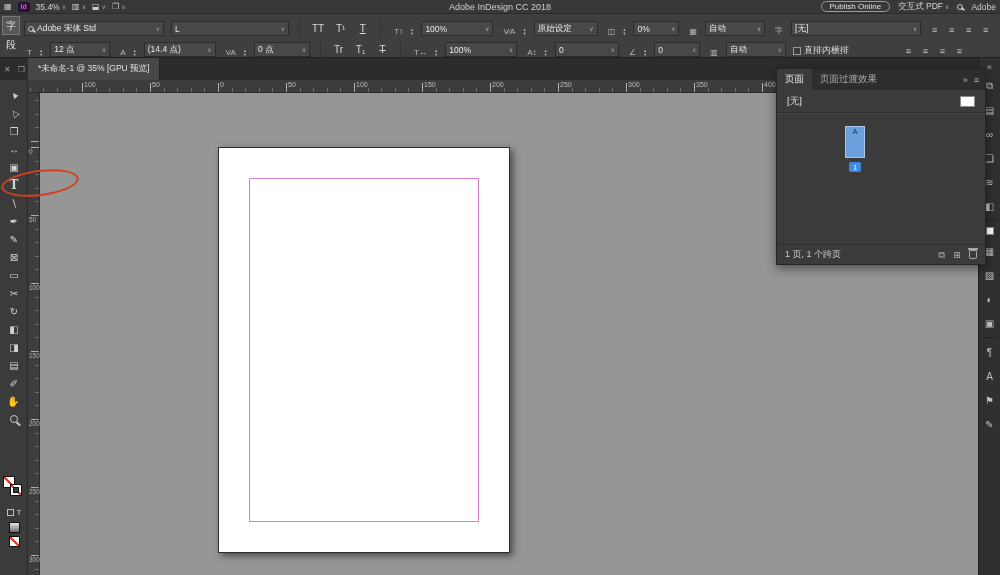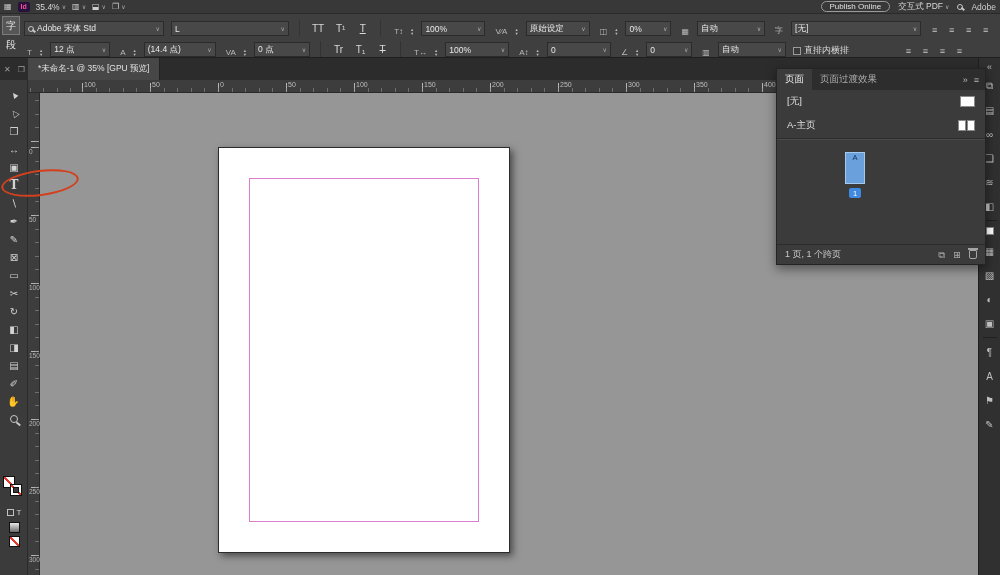--- a/index.html
+++ b/index.html
@@ -28,21 +28,21 @@
   .cp-tab{width:18px;height:19px;display:flex;align-items:center;justify-content:center;color:#e8e8e8;font-size:10px}
   .cp-tab.active{background:#565656;border:1px solid #7a7a7a}
   .cp-row{position:absolute;left:24px;right:0;height:21px;display:flex;align-items:flex-end;gap:7px}
   .cp-row1{top:1px}
   .cp-row2{top:22px}
   .fld{display:flex;align-items:center;background:#484848;border:1px solid #2b2b2b;height:15px;
        padding:0 3px;color:#e8e8e8;font-size:8.5px;flex:none}
   .fld .val{white-space:nowrap;overflow:hidden}
   .fld .dd{margin-left:auto;padding-left:3px}
   .w140{width:140px}.w118{width:118px}.w60{width:60px}.w72{width:72px}.w56{width:56px}
-  .w52{width:64px}.w64{width:64px}.w46{width:46px}.w50{width:68px}.w130{width:130px}
+  .w52{width:72px}.w64{width:64px}.w46{width:46px}.w50{width:60px}.w130{width:130px}
   .sep{width:1px;height:16px;background:#333;margin:0 3px;flex:none}
   .tbtn{min-width:15px;height:15px;display:flex;align-items:center;justify-content:center;
         color:#d8d8d8;font-size:10px;padding:0 2px;flex:none}
   .tbtn.u{text-decoration:underline}
   .tbtn.s{text-decoration:line-through}
   .cicon{color:#b9b9b9;font-size:8px;margin:0 1px 0 3px;flex:none;white-space:nowrap}
   .st{display:flex;flex-direction:column;justify-content:center;line-height:4px;font-size:4.5px;
       color:#bdbdbd;flex:none;margin-right:1px}
   .al-group{margin-left:auto;margin-right:34px;display:flex;gap:4px;flex:none}
   .al{width:13px;height:13px;display:flex;align-items:center;justify-content:center;color:#c9c9c9;font-size:9px}
@@ -161,20 +161,21 @@
       <span class="dd">∨</span>
     </div>
     <div class="tb-dd">
       <span class="ticon">⬓</span>
       <span class="dd">∨</span>
     </div>
     <div class="tb-dd">
       <span class="ticon">❐</span>
       <span class="dd">∨</span>
     </div>
+    <span class="tb-title">Adobe InDesign CC 2018</span>
     <div class="tb-right">
       <div class="publish-btn">Publish Online</div>
       <div class="tb-dd">
         <span>交互式 PDF</span>
         <span class="dd">∨</span>
       </div>
       <span class="mag mag-sm"></span>
       <span class="stock-txt">Adobe</span>
     </div>
   </div>
@@ -438,28 +439,20 @@
       <div class="ptab">页面过渡效果</div>
       <div class="pp-hicons">
         <span>»</span>
         <span>≡</span>
       </div>
     </div>
     <div class="pp-row">
       <span>[无]</span>
       <span class="pp-spacer"></span>
       <span class="chip"></span>
-    </div>
-    <div class="pp-row master">
-      <span>A-主页</span>
-      <span class="pp-spacer"></span>
-      <span class="chip2">
-          <span></span>
-          <span></span>
-        </span>
     </div>
     <div class="pp-div"></div>
     <div class="pp-thumbs">
       <div class="pthumb">A</div>
       <div class="pbadge">1</div>
     </div>
     <div class="pp-footer">
       <span>1 页, 1 个跨页</span>
       <div class="pp-ficons">
         <span>⧉</span>

